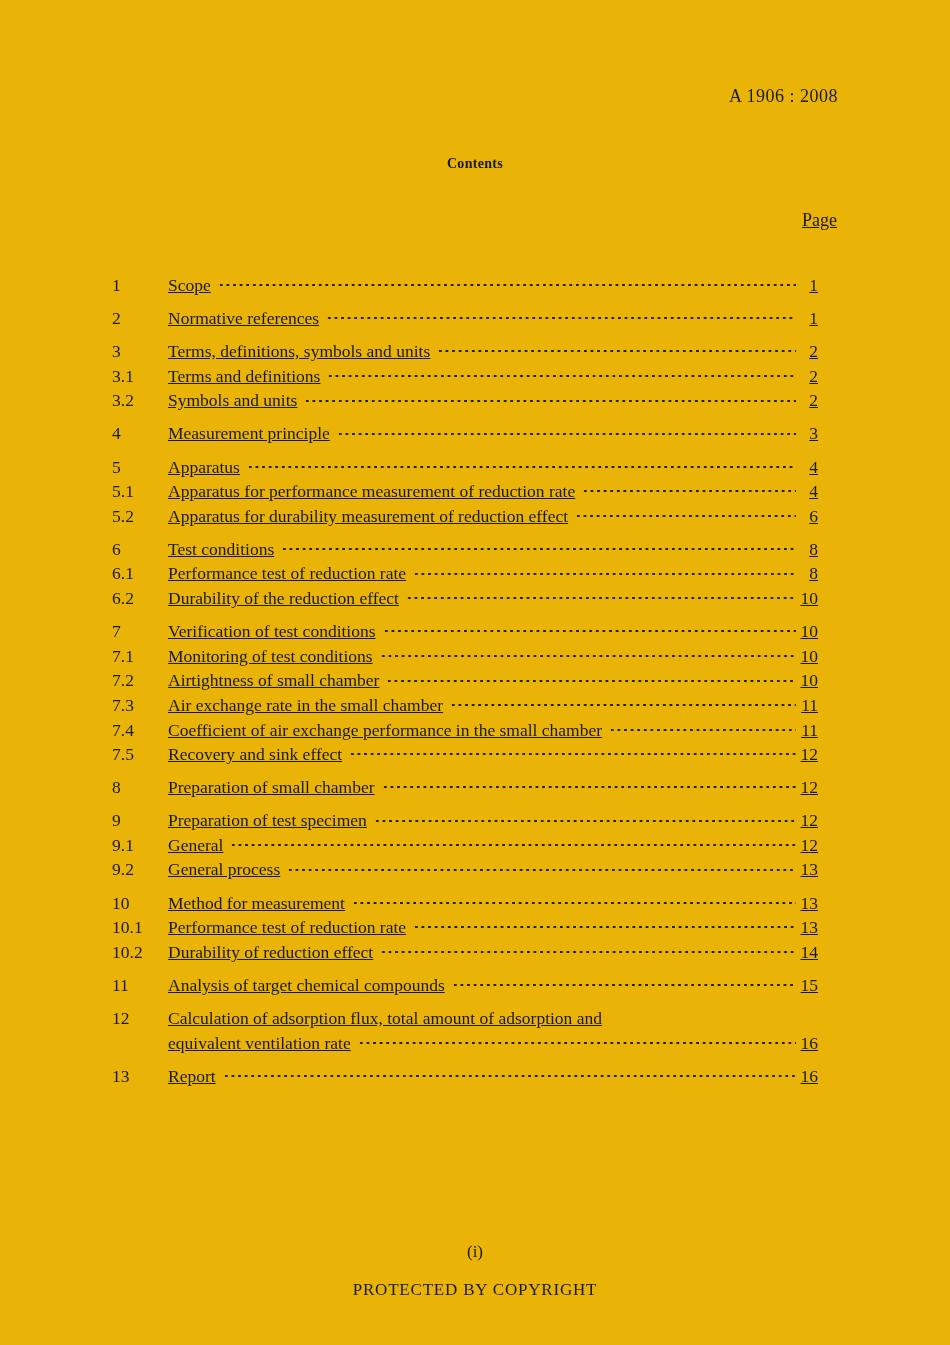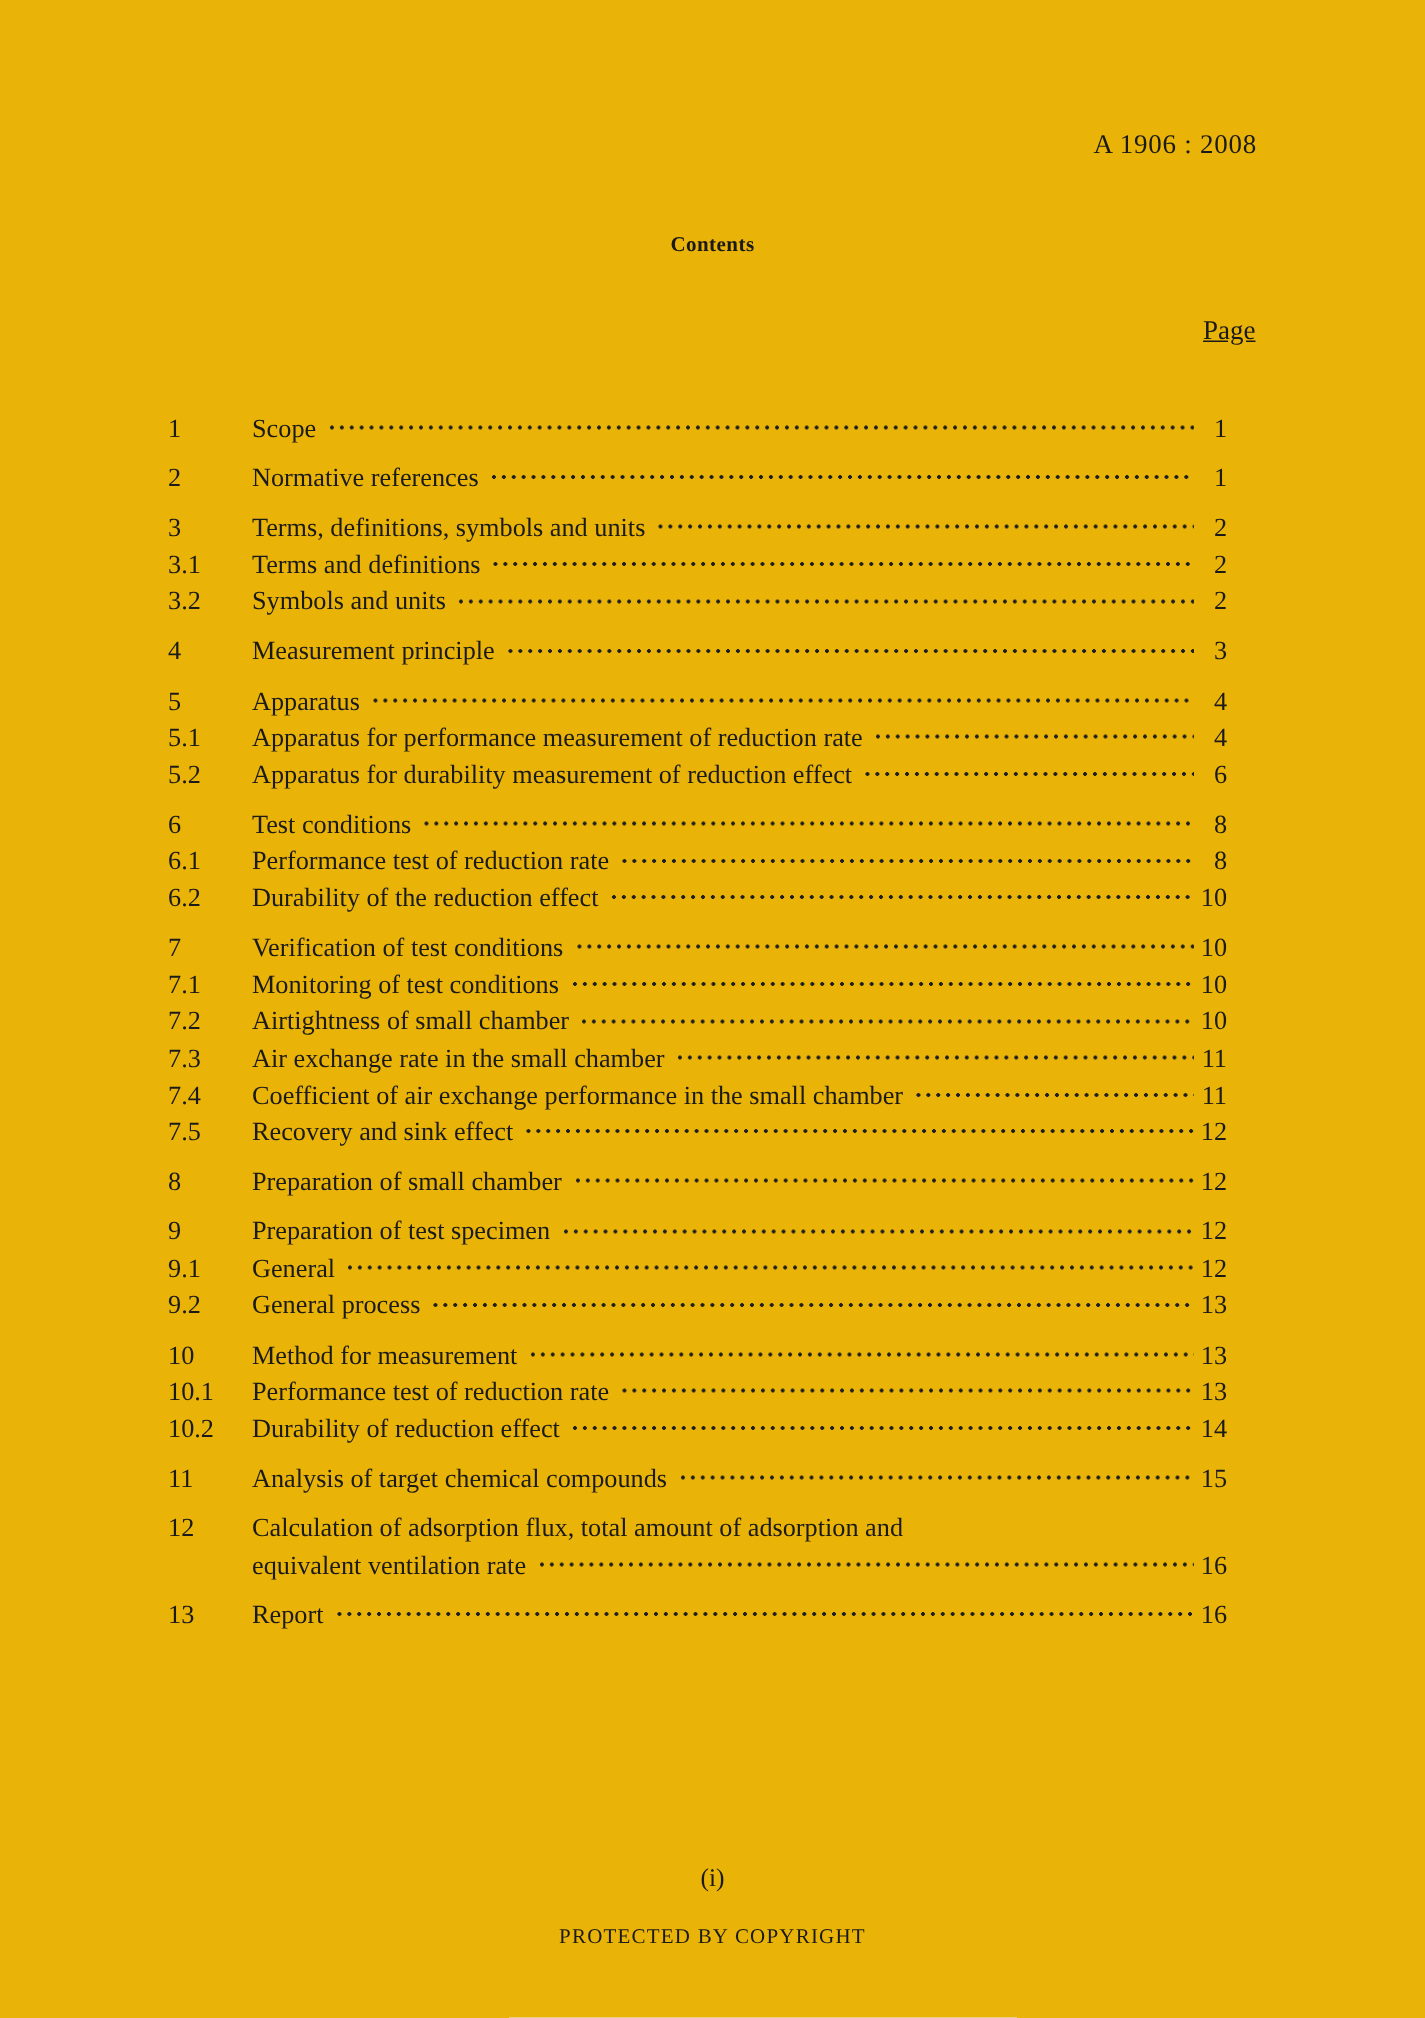--- a/index.html
+++ b/index.html
@@ -52,21 +52,21 @@
   }
 
   .toc-entry { display: flex; line-height: 24.6px; }
   .toc-entry.group-start { margin-top: 8.5px; }
   .toc-entry:first-child { margin-top: 0; }
 
   .num { width: 56px; flex-shrink: 0; }
 
   .entry-body { flex: 1; min-width: 0; }
 
-  .entry-line { display: flex; align-items: flex-start; }
+  .entry-line { display: flex; align-items: flex-start; text-decoration: underline; }
 
   .entry-title { white-space: nowrap; padding-right: 7px; }
 
   .leader {
     flex: 1;
     align-self: center;
     height: 12px;
     margin-right: 2px;
     background-image: radial-gradient(circle, #1f1f1f 1.05px, rgba(0,0,0,0) 1.45px);
     background-size: 6.6px 12px;
@@ -88,21 +88,21 @@
     text-align: center;
     font-size: 17px;
   }
 
   .footer-copyright {
     position: absolute;
     bottom: 45px;
     left: 0;
     width: 100%;
     text-align: center;
-    font-size: 14px;
+    font-size: 17px;
     letter-spacing: 0.8px;
   }
 </style>
 </head>
 <body>
 
 <div class="page">
 
   <div class="doc-code">A 1906 : 2008</div>
 

